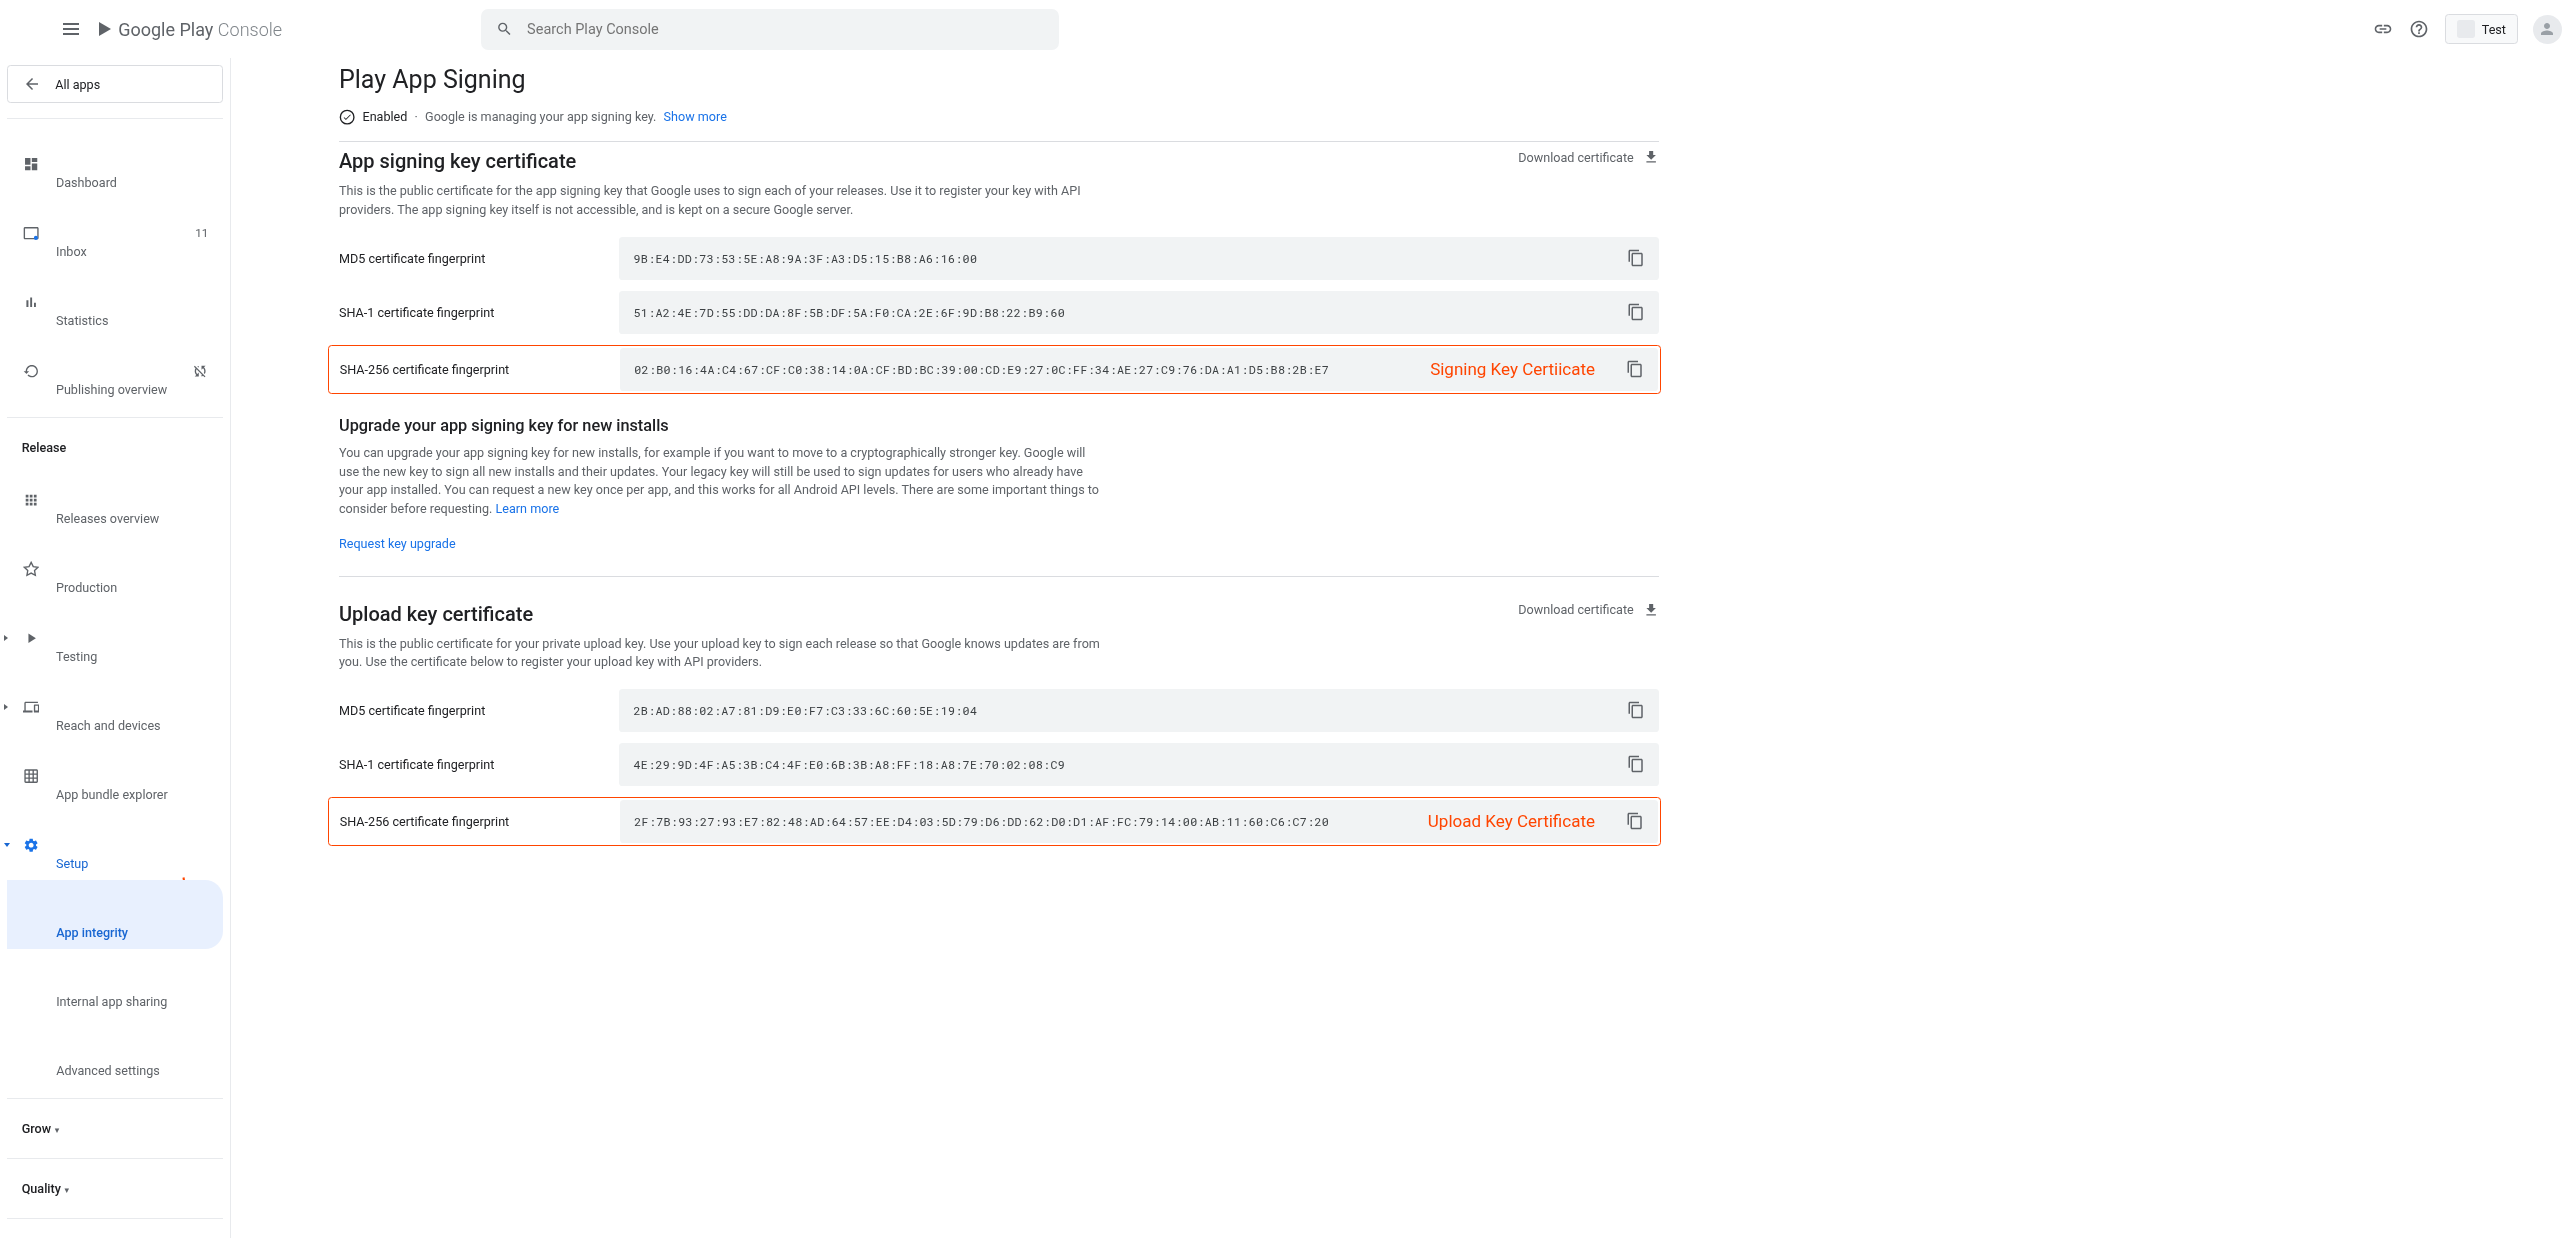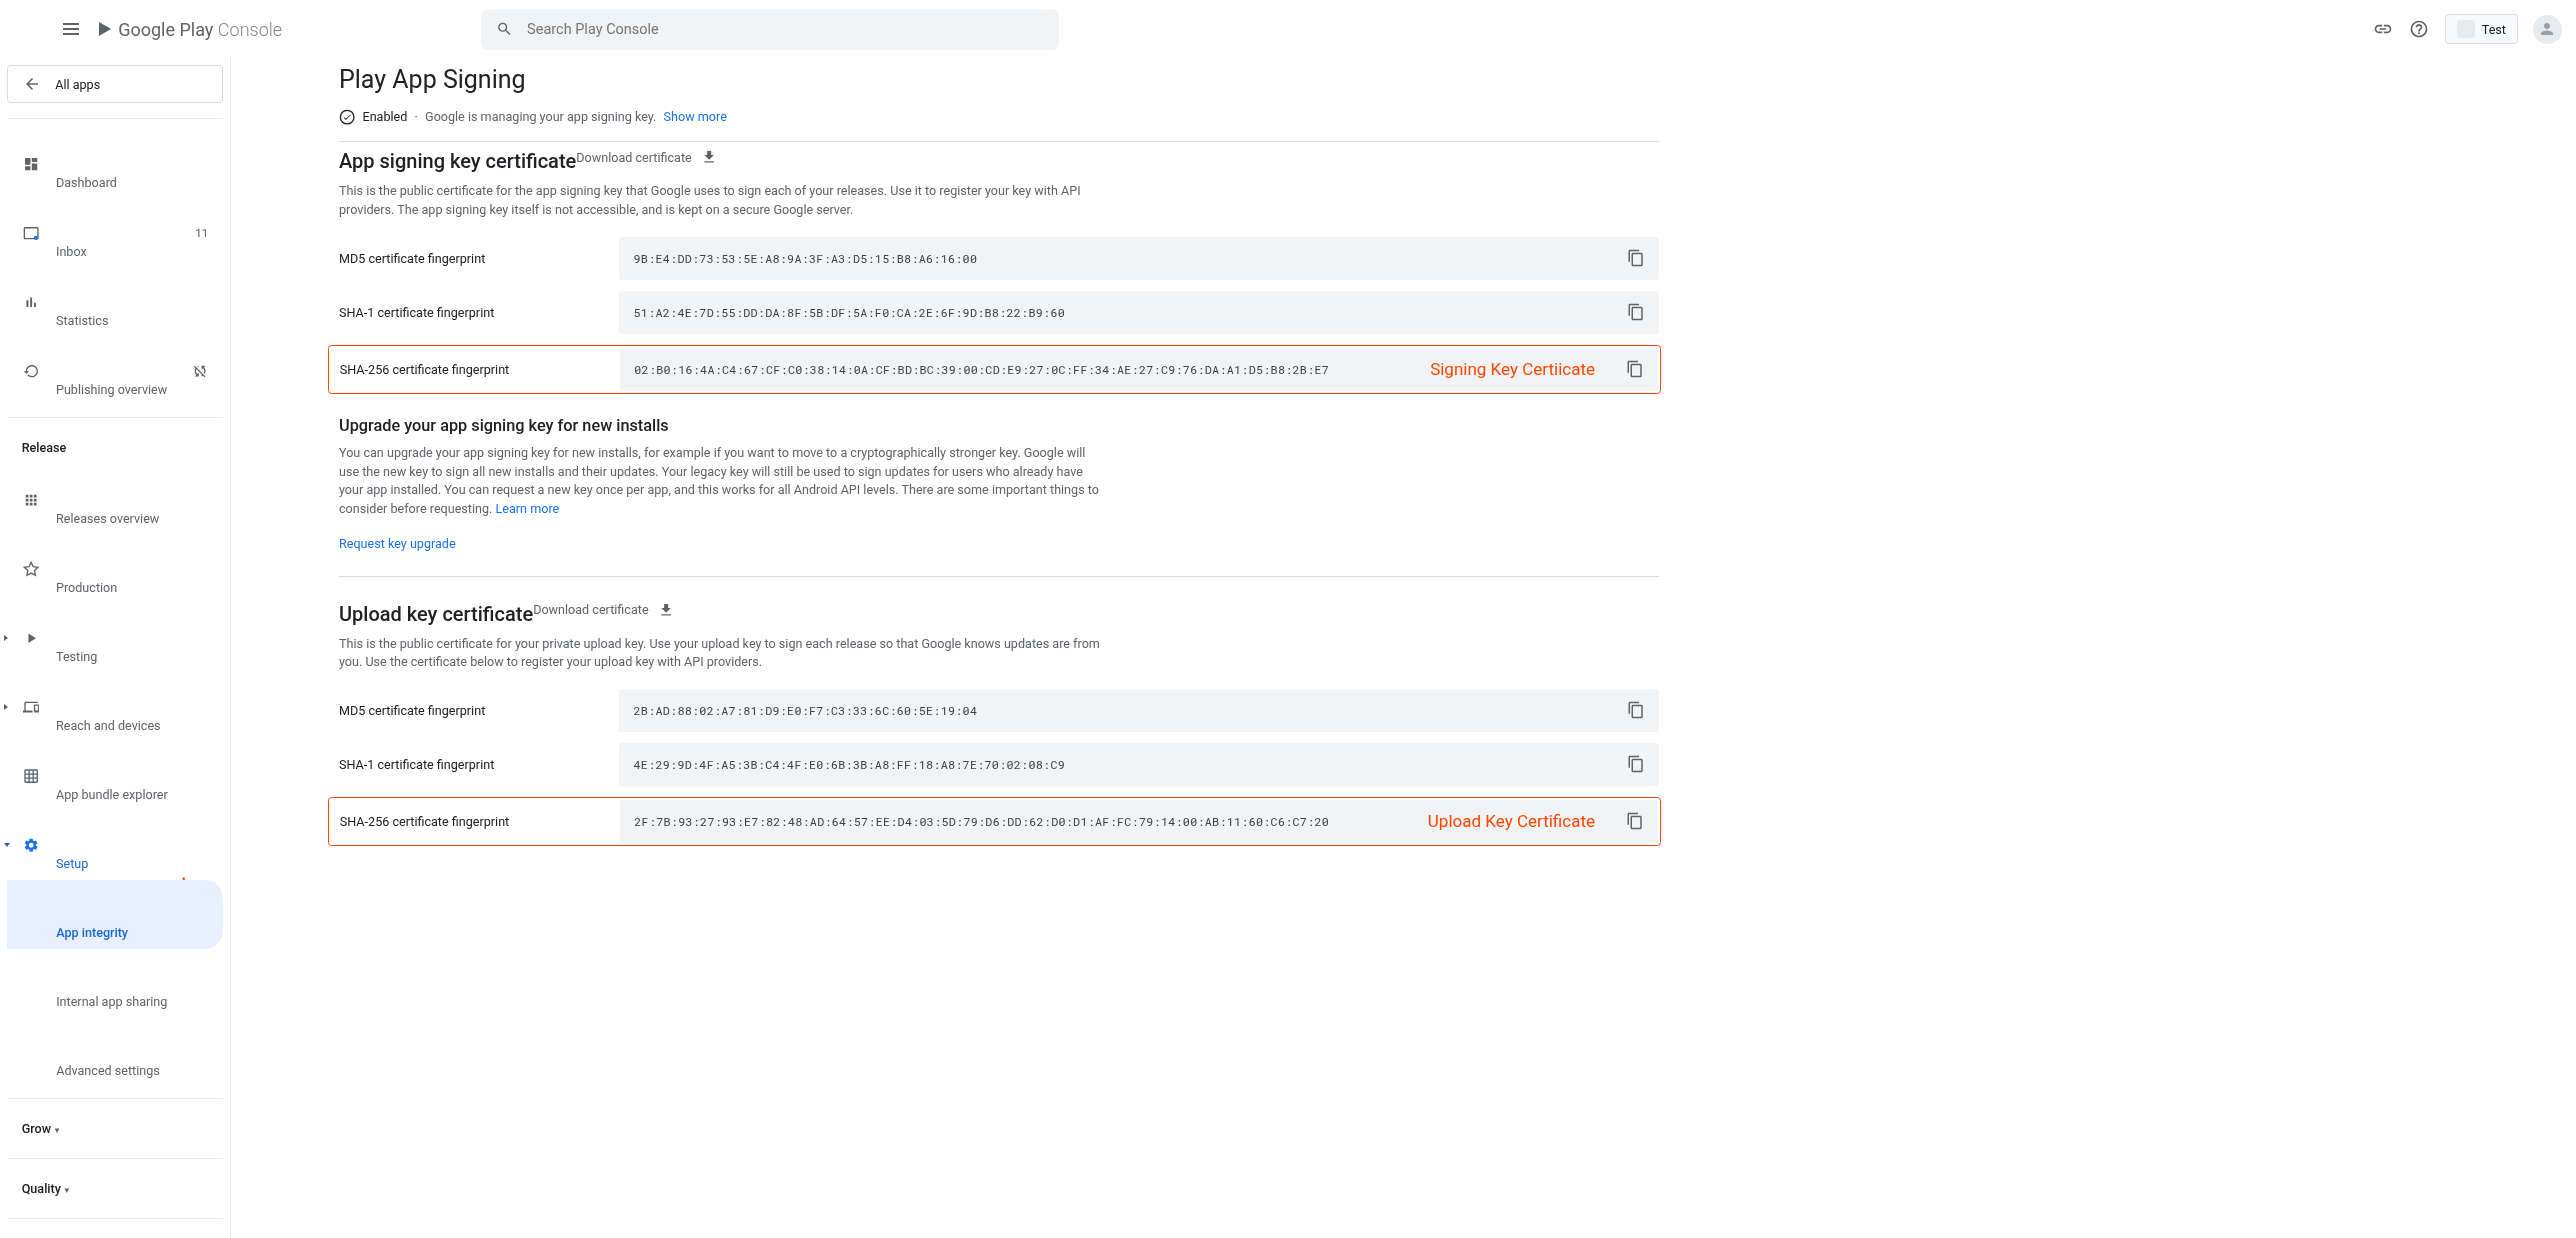--- a/index.html
+++ b/index.html
@@ -228,21 +228,21 @@
     }
     .link {
       color: #1a73e8;
       cursor: pointer;
     }
     .section {
       margin-top: 7.2px;
     }
     .section-header {
       display: flex;
-      justify-content: flex-start;
+      justify-content: space-between;
       align-items: flex-start;
     }
     .section-title {
       font-size: 20px;
       font-weight: 500;
       margin-bottom: 9px;
     }
     .section-subtitle {
       font-size: 16.3px;
       font-weight: 500;

